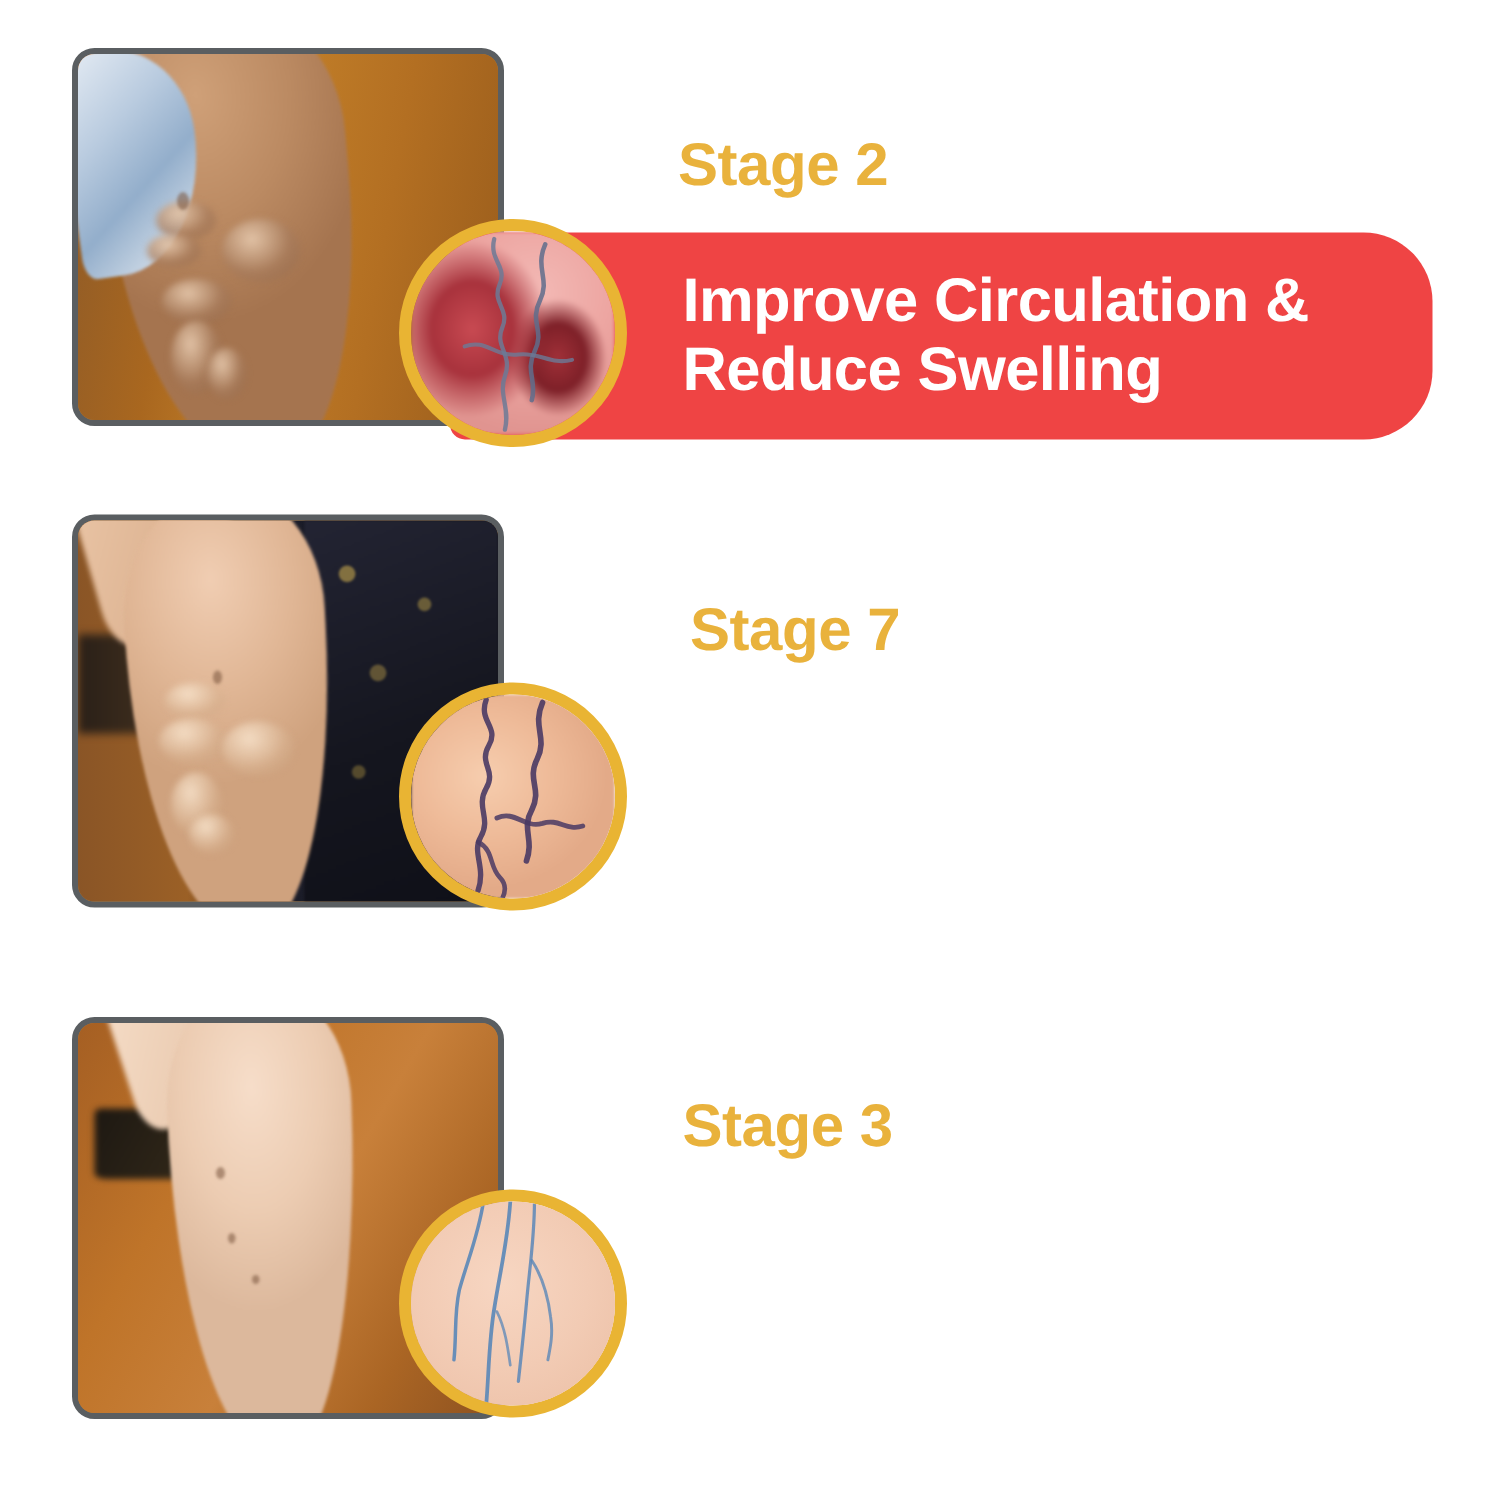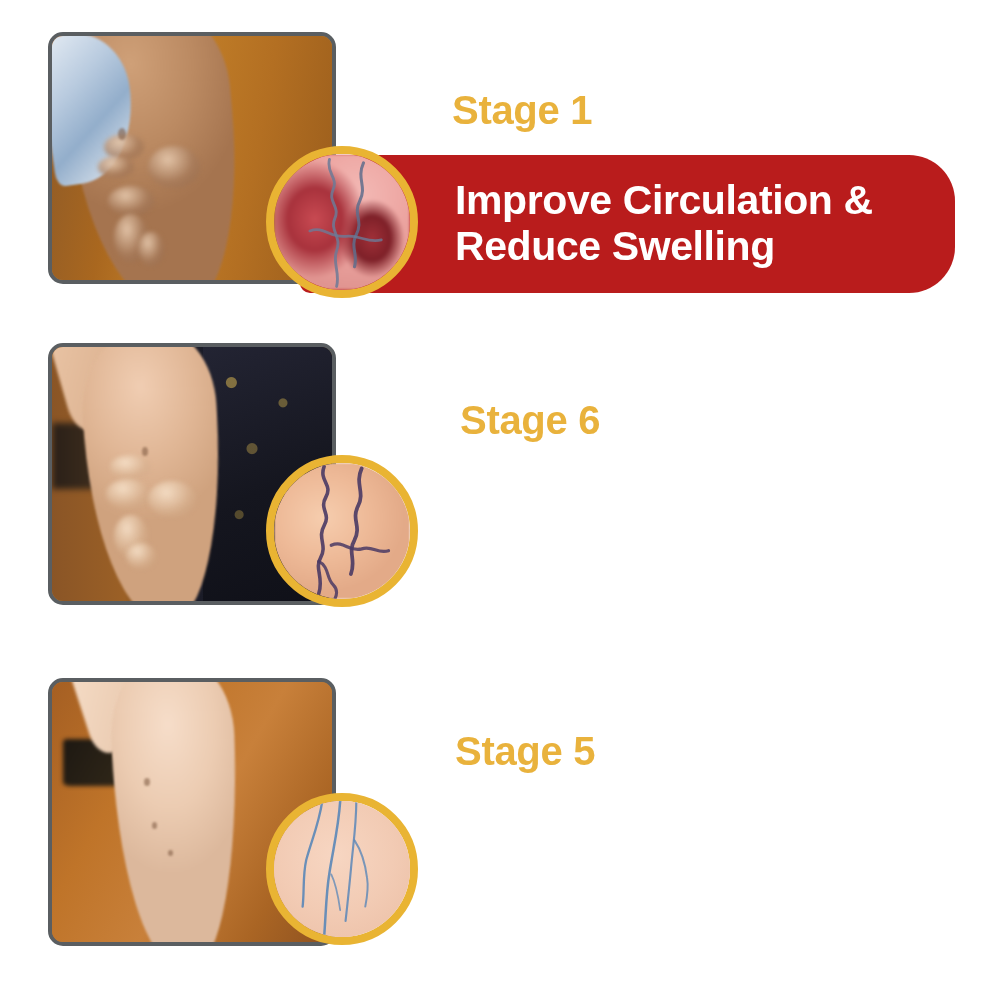--- a/index.html
+++ b/index.html
@@ -183,21 +183,21 @@
   .spot {
     position: absolute;
     border-radius: 50%;
     background: rgba(120, 84, 60, .55);
     filter: blur(1px);
   }
 
   
   .text-bar {
     position: absolute;
-    background: #b91c1c;
+    background: #ef4444;
     border-radius: 10px 46px 46px 10px;
     box-sizing: border-box;
   }
   .row-1 .text-bar { left: 300px; top: 155px; width: 655px; height: 138px; }
   .row-2 .text-bar { left: 300px; top: 133px; width: 655px; height: 138px; }
   .row-3 .text-bar { left: 300px; top: 148px; width: 660px; height: 140px; }
 
   .bar-text {
     position: absolute;
     left: 155px;
@@ -284,21 +284,21 @@
         <div class="bulge b-severe" style="left:52px;top:98px;width:40px;height:26px;"></div>
         <div class="bulge b-severe" style="left:46px;top:120px;width:36px;height:22px;"></div>
         <div class="bulge b-severe" style="left:96px;top:110px;width:52px;height:42px;"></div>
         <div class="bulge b-severe" style="left:56px;top:150px;width:46px;height:30px;"></div>
         <div class="bulge b-severe" style="left:62px;top:178px;width:34px;height:48px;"></div>
         <div class="bulge b-severe" style="left:86px;top:196px;width:26px;height:34px;"></div>
         <div class="spot" style="left:66px;top:92px;width:8px;height:12px;"></div>
       </div>
     </div>
 
-    <div class="stage-label">Stage 1</div>
+    <div class="stage-label">Stage 2</div>
 
     <div class="text-bar">
       <div class="bar-text">Improve Circulation &amp;
 Reduce Swelling</div>
     </div>
 
     <div class="vein-circle">
       <div class="circle-skin skin-inflamed"></div>
       <svg class="vein-svg" viewBox="0 0 152 152">
         <path d="M62 6 C 58 22, 72 26, 66 40 C 60 54, 74 58, 68 72 C 62 86, 76 92, 70 108 C 65 122, 74 132, 70 148" stroke="#6c7a97" stroke-width="3.2" fill="none" stroke-linecap="round" opacity="0.85"></path>
@@ -319,21 +319,21 @@
         <div class="leg leg-2"></div>
         <div class="bulge b-mild" style="left:58px;top:108px;width:40px;height:24px;"></div>
         <div class="bulge b-mild" style="left:54px;top:132px;width:44px;height:30px;"></div>
         <div class="bulge b-mild" style="left:96px;top:134px;width:48px;height:36px;"></div>
         <div class="bulge b-mild" style="left:62px;top:168px;width:34px;height:42px;"></div>
         <div class="bulge b-mild" style="left:74px;top:196px;width:30px;height:26px;"></div>
         <div class="spot" style="left:90px;top:100px;width:6px;height:9px;"></div>
       </div>
     </div>
 
-    <div class="stage-label">Stage 6</div>
+    <div class="stage-label">Stage 7</div>
 
 
     <div class="vein-circle">
       <div class="circle-skin skin-mid"></div>
       <svg class="vein-svg" viewBox="0 0 152 152">
         <path d="M56 4 C 50 20, 66 24, 58 38 C 50 52, 64 56, 56 70 C 48 84, 60 92, 52 106 C 45 118, 56 128, 50 146" stroke="#4a3a64" stroke-width="4" fill="none" stroke-linecap="round" opacity="0.9"></path>
         <path d="M98 6 C 90 24, 102 32, 94 48 C 86 64, 98 70, 90 86 C 82 100, 92 108, 86 124" stroke="#4a3a64" stroke-width="4.2" fill="none" stroke-linecap="round" opacity="0.9"></path>
         <path d="M64 92 C 78 86, 84 100, 98 96 C 110 92, 116 102, 128 98" stroke="#4a3a64" stroke-width="3.6" fill="none" stroke-linecap="round" opacity="0.85"></path>
         <path d="M50 110 C 62 116, 58 128, 66 136 C 72 142, 70 148, 68 152" stroke="#4a3a64" stroke-width="3.4" fill="none" stroke-linecap="round" opacity="0.85"></path>
       </svg>
@@ -347,21 +347,21 @@
         <div class="bg-c"></div>
         <div class="dark-object"></div>
         <div class="thigh-3"></div>
         <div class="leg leg-3"></div>
         <div class="spot" style="left:92px;top:96px;width:6px;height:8px;"></div>
         <div class="spot" style="left:100px;top:140px;width:5px;height:7px;"></div>
         <div class="spot" style="left:116px;top:168px;width:5px;height:6px;"></div>
       </div>
     </div>
 
-    <div class="stage-label">Stage 5</div>
+    <div class="stage-label">Stage 3</div>
 
 
     <div class="vein-circle">
       <div class="circle-skin skin-clear"></div>
       <svg class="vein-svg" viewBox="0 0 152 152">
         <path d="M54 0 C 50 26, 42 44, 36 66 C 32 84, 34 100, 32 118" stroke="#5a87b8" stroke-width="2.6" fill="none" stroke-linecap="round" opacity="0.9"></path>
         <path d="M74 0 C 72 30, 66 54, 62 80 C 58 104, 58 128, 56 152" stroke="#5a87b8" stroke-width="2.8" fill="none" stroke-linecap="round" opacity="0.9"></path>
         <path d="M92 0 C 92 28, 88 52, 86 76 C 84 98, 82 116, 80 134" stroke="#5a87b8" stroke-width="2.4" fill="none" stroke-linecap="round" opacity="0.85"></path>
         <path d="M90 44 C 98 56, 102 70, 104 86 C 106 98, 104 108, 102 118" stroke="#5a87b8" stroke-width="2.2" fill="none" stroke-linecap="round" opacity="0.8"></path>
         <path d="M64 82 C 70 94, 72 108, 74 122" stroke="#5a87b8" stroke-width="2" fill="none" stroke-linecap="round" opacity="0.75"></path>

